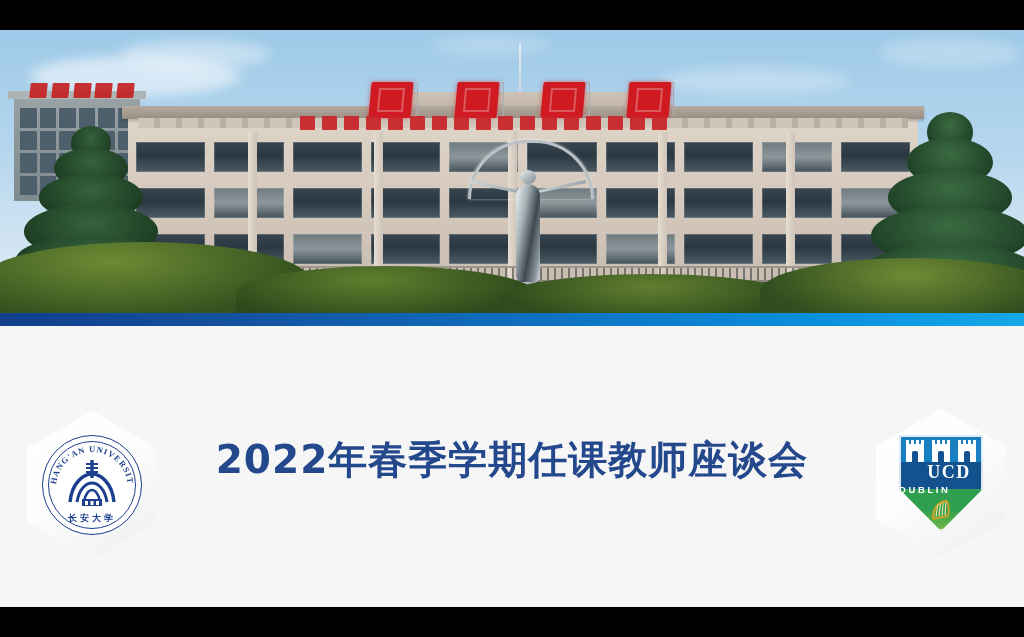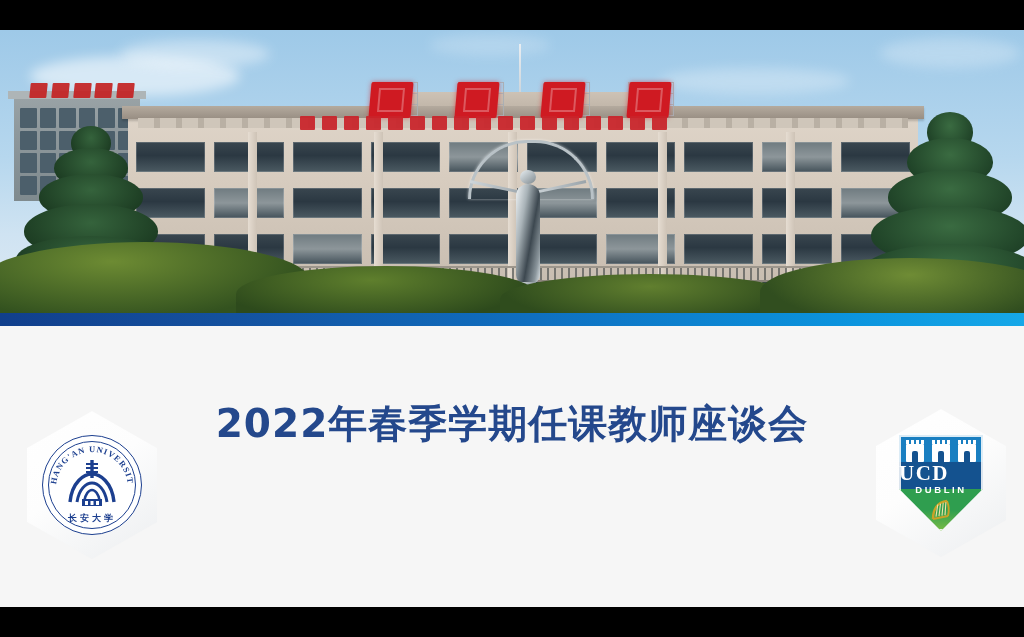--- a/index.html
+++ b/index.html
@@ -153,21 +153,21 @@
     text-align:center;
   }
   .title-line{
     color:#24488c;
     font-family:"DejaVu Sans","Liberation Sans",sans-serif;
     font-weight:bold;
     letter-spacing:1px;
     line-height:1.32;
   }
   .title-line.l1{font-size:35px;}
-  .title-line.l2{font-size:39px;}
+  .title-line.l2{font-size:39px;margin-top:36px;}
 
   
   .hex{
     position:absolute;width:130px;height:148px;
     background:linear-gradient(145deg,#ffffff 0%,#fdfdfd 45%,#eceef0 100%);
     clip-path:polygon(50% 0%,100% 25%,100% 75%,50% 100%,0% 75%,0% 25%);
     filter:drop-shadow(3px 4px 5px rgba(0,0,0,.22));
     display:flex;align-items:center;justify-content:center;
   }
   .hex.left{left:27px;top:85px;}
@@ -193,24 +193,24 @@
     background:linear-gradient(180deg,#1a7fc1 0%,#1a7fc1 28%,#14528f 28%,#14528f 56%,#2f9e4f 56%,#2f9e4f 78%,#78bb45 100%);
     box-shadow:inset 0 0 0 2px rgba(255,255,255,.85);
   }
   .ucd-towers{position:absolute;left:7px;top:7px;width:70px;height:20px;
     display:flex;justify-content:space-between;align-items:flex-end;}
   .tower{width:18px;height:18px;background:#fff;position:relative;border-radius:1px;}
   .tower::before{content:"";position:absolute;left:0;top:-4px;width:18px;height:4px;
     background:repeating-linear-gradient(90deg,#fff 0 3px,transparent 3px 5px);}
   .tower::after{content:"";position:absolute;left:6px;top:7px;width:6px;height:11px;
     background:#14528f;border-radius:2px 2px 0 0;}
-  .ucd-txt{position:absolute;left:0;top:28px;width:100px;color:#fff;
+  .ucd-txt{position:absolute;left:0;top:28px;width:100px;text-align:center;color:#fff;
     font-family:"Liberation Serif","DejaVu Serif",serif;font-weight:bold;
-    font-size:21px;letter-spacing:1.5px;line-height:1;}
-  .ucd-sub{position:absolute;left:0;top:50px;width:84px;text-align:center;color:#fff;
+    font-size:18px;letter-spacing:1.5px;line-height:1;}
+  .ucd-sub{position:absolute;left:0;top:50px;width:84px;text-align:left;color:#fff;
     font-family:"Liberation Sans","DejaVu Sans",sans-serif;font-weight:bold;
     font-size:9.5px;letter-spacing:2.6px;line-height:1;}
   .ucd-harp{position:absolute;left:30px;top:63px;width:24px;height:24px;}
 </style>
 </head>
 <body>
 
 <div class="stage">
 
   <div class="bar-top"></div>

